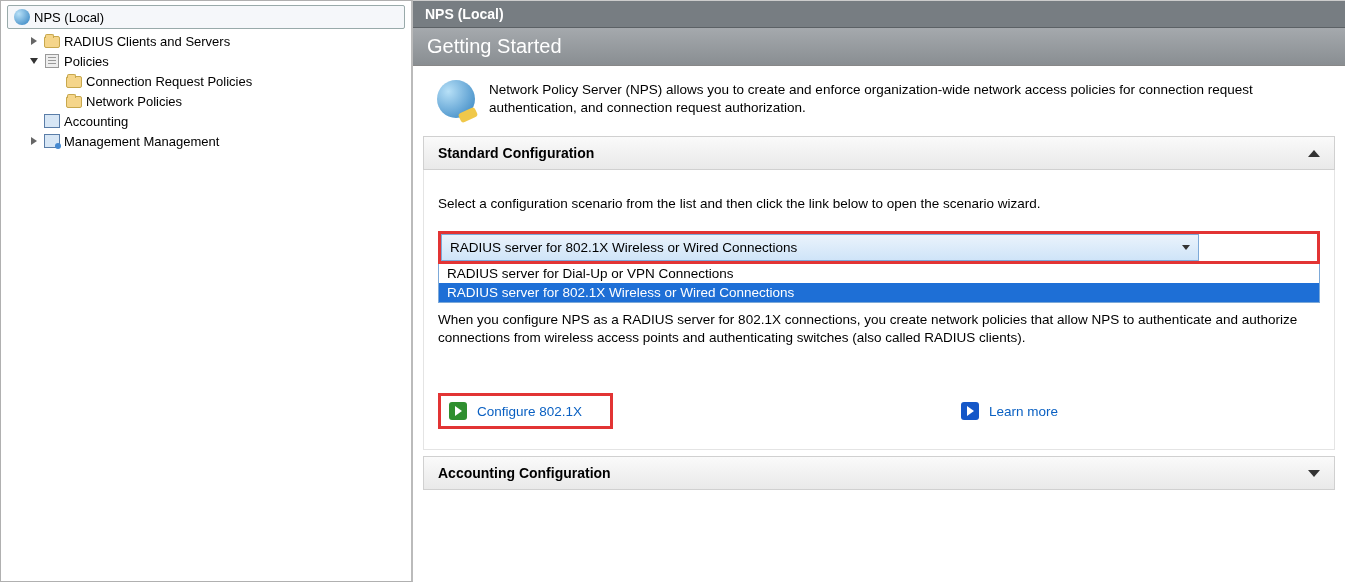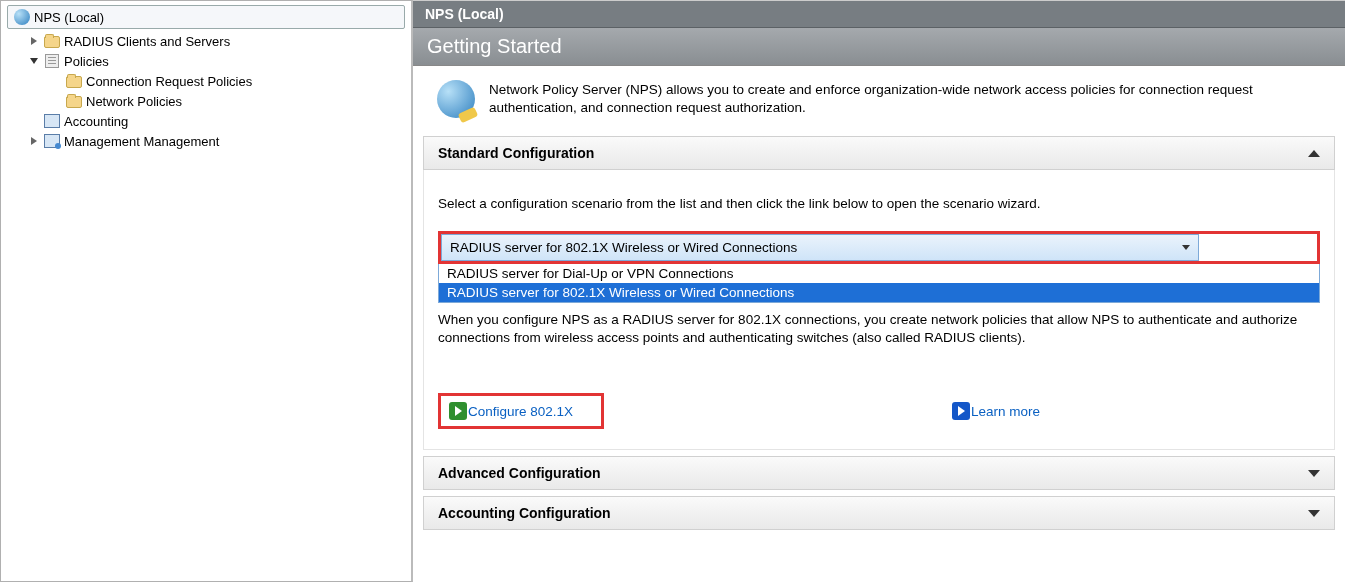--- a/index.html
+++ b/index.html
@@ -48,21 +48,21 @@
   .combo-wrap { margin-bottom: 0; }
   .combo-btn { width: 758px; display:flex; align-items:center; justify-content:space-between; background: linear-gradient(#eaf3fc,#cfe4f8); border:1px solid #7da9d8; padding: 5px 8px; font-size: 13.5px; cursor: default; }
   .combo-caret { width:0; height:0; border-left:4px solid transparent; border-right:4px solid transparent; border-top:5px solid #333; }
   .combo-list { width: 882px; border:1px solid #7da9d8; border-top:none; }
   .combo-opt { padding: 2px 8px; font-size: 13.5px; background:#fff; }
   .combo-opt.sel { background:#1e6fd6; color:#fff; }
 
   .desc-text { font-size: 13.5px; line-height: 1.35; margin-top: 8px; }
 
   .link-row { margin-top: 46px; display:flex; align-items:center; gap: 340px; }
-  .link-box { display:inline-flex; align-items:center; gap: 1px; padding: 6px 28px 6px 8px; }
+  .link-box { display:inline-flex; align-items:center; gap: 10px; padding: 6px 28px 6px 8px; }
   .link-icon { width:18px; height:18px; background:#2f8f2f; border-radius:3px; display:inline-flex; align-items:center; justify-content:center; }
   .link-icon.blue { background:#1457c8; }
   .link-icon::after { content:""; width:0; height:0; border-top:5px solid transparent; border-bottom:5px solid transparent; border-left:7px solid #fff; }
   .link-text { color: #0a60c2; font-size: 13.5px; }
 
   .redbox-link { display:inline-block; }
 </style>
 </head>
 <body>
 
@@ -171,26 +171,20 @@
           </span>
         </span>
         <span class="link-box">
           <span class="link-icon blue"></span>
           <span class="link-text">Learn more</span>
         </span>
       </div>
     </div>
   </div>
 
-  <div class="section">
-    <div class="section-hdr">
-      <span>Advanced Configuration</span>
-      <span class="hdr-arrow down"></span>
-    </div>
-  </div>
 
   <div class="section">
     <div class="section-hdr">
       <span>Accounting Configuration</span>
       <span class="hdr-arrow down"></span>
     </div>
   </div>
 </div>
 
 </body></html>

